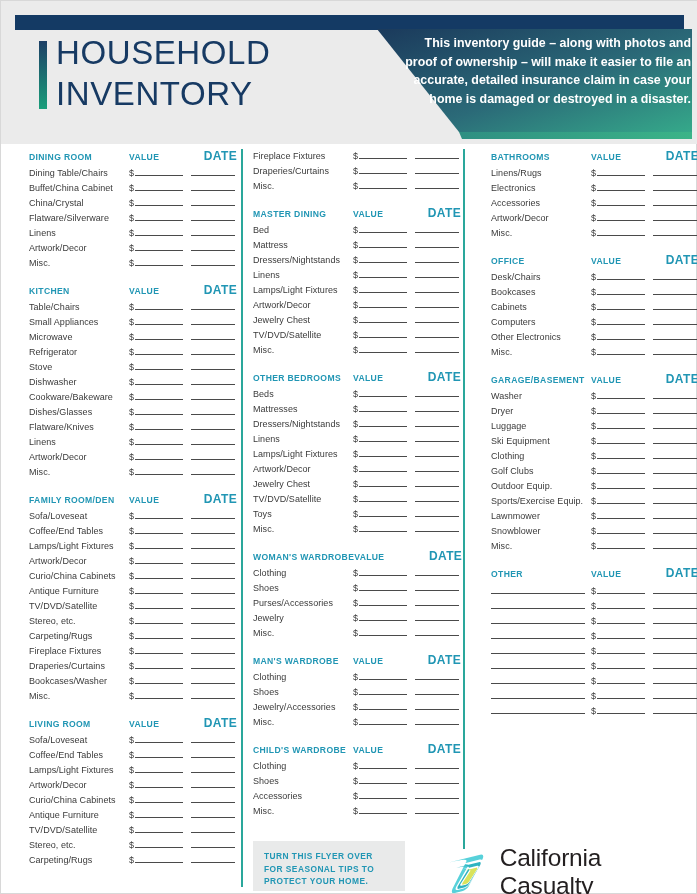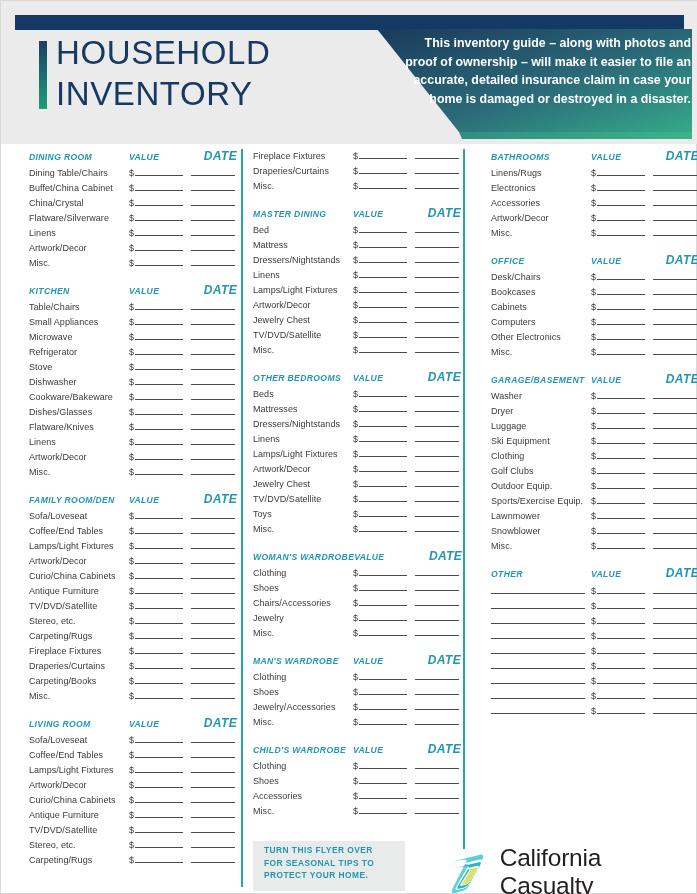--- a/index.html
+++ b/index.html
@@ -88,21 +88,20 @@
   .div-1 { left: 240px; }
   .div-2 { left: 462px; }
 
   .section { margin-bottom: 12px; }
 
   .sec-head {
     display: flex;
     align-items: baseline;
     height: 15px;
     margin-bottom: 2px;
-    font-style: italic;
   }
   .sec-title {
     color: #2196b4;
     font-size: 8.6px;
     font-weight: bold;
     letter-spacing: 0.35px;
     flex: 1 1 auto;
     white-space: nowrap;
   }
   .sec-col-value {
@@ -172,21 +171,21 @@
     position: absolute;
     left: 240px; top: 838px;
     width: 2px; height: 48px;
     background: #2aa79b;
   }
   .callout {
     position: absolute;
     left: 252px; top: 840px;
     width: 152px; height: 50px;
     background: #e9eaea;
-    padding: 3px 10px 0 11px;
+    padding: 9px 10px 0 11px;
   }
   .callout-text {
     color: #2196b4;
     font-size: 8.4px;
     font-weight: bold;
     line-height: 12.6px;
     letter-spacing: 0.45px;
   }
   .brand {
     position: absolute;
@@ -553,21 +552,21 @@
             <div class="row-label">Draperies/Curtains</div>
             <div class="val-cell">
               <span class="val-dollar">$</span>
               <span class="val-line"></span>
             </div>
             <div class="date-cell">
               <span class="date-line"></span>
             </div>
           </div>
           <div class="row">
-            <div class="row-label">Carpeting/Books</div>
+            <div class="row-label">Bookcases/Washer</div>
             <div class="val-cell">
               <span class="val-dollar">$</span>
               <span class="val-line"></span>
             </div>
             <div class="date-cell">
               <span class="date-line"></span>
             </div>
           </div>
           <div class="row">
             <div class="row-label">Misc.</div>
@@ -935,21 +934,21 @@
             <div class="row-label">Shoes</div>
             <div class="val-cell">
               <span class="val-dollar">$</span>
               <span class="val-line"></span>
             </div>
             <div class="date-cell">
               <span class="date-line"></span>
             </div>
           </div>
           <div class="row">
-            <div class="row-label">Chairs/Accessories</div>
+            <div class="row-label">Purses/Accessories</div>
             <div class="val-cell">
               <span class="val-dollar">$</span>
               <span class="val-line"></span>
             </div>
             <div class="date-cell">
               <span class="date-line"></span>
             </div>
           </div>
           <div class="row">
             <div class="row-label">Jewelry</div>

